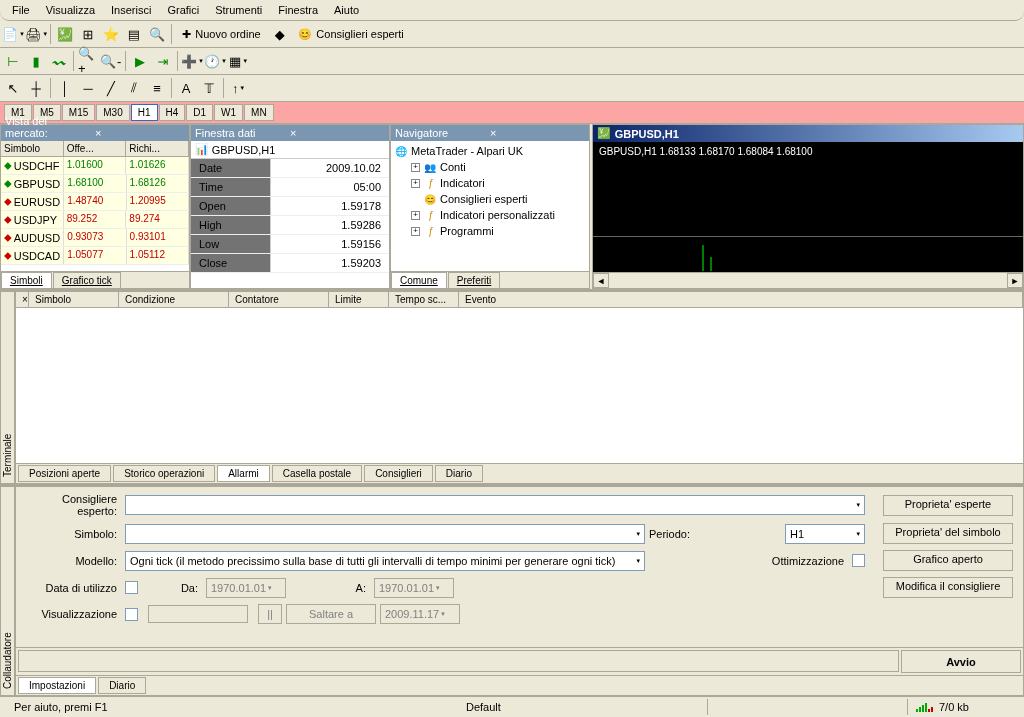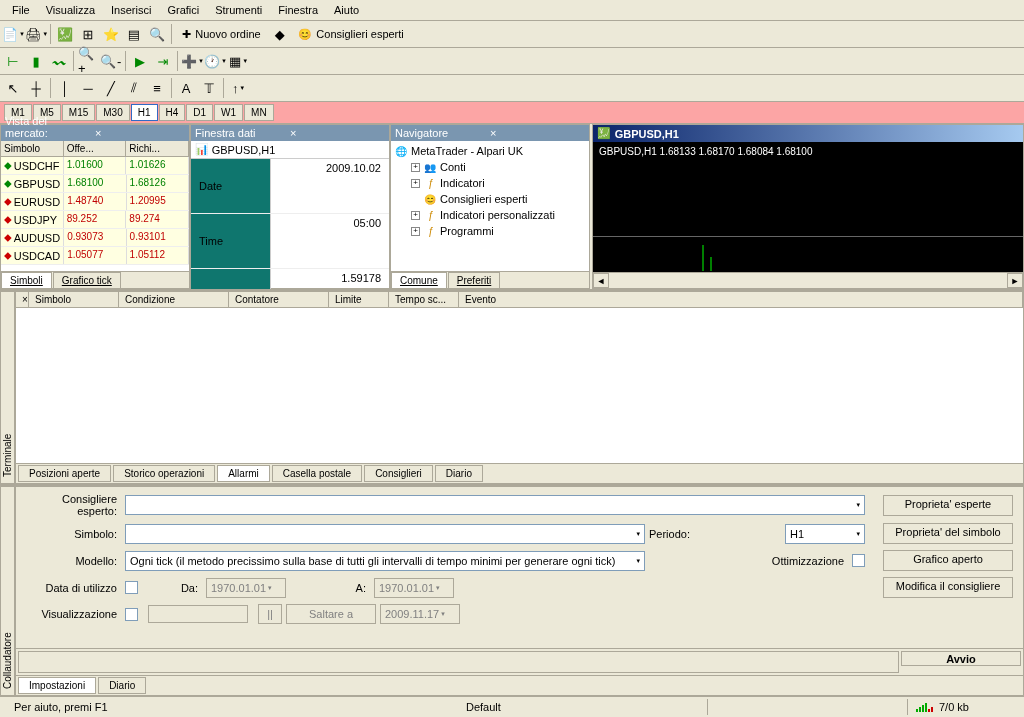--- a/index.html
+++ b/index.html
@@ -1,17 +1,17 @@
 <!DOCTYPE html>
 <html><head>
 <meta charset="utf-8">
 <style>
 * { margin: 0; padding: 0; box-sizing: border-box; font-family: Tahoma, sans-serif; font-size: 11px; }
 body { background: #ece9d8; width: 1024px; height: 717px; overflow: hidden; display: flex; flex-direction: column; }
-.menubar { display: flex; background: #ece9d8; padding: 2px 4px; border-bottom: 1px solid #aca899; }
+.menubar { display: flex; background: #ece9d8; padding: 2px 4px; border-bottom: 1px solid #aca899; border-radius: 9px; }
 .menubar span { padding: 2px 8px; cursor: pointer; }
 .toolbar { display: flex; align-items: center; background: #ece9d8; padding: 2px; border-bottom: 1px solid #aca899; gap: 1px; }
 .tb-btn { width: 22px; height: 22px; display: inline-flex; align-items: center; justify-content: center; border: 1px solid transparent; cursor: pointer; font-size: 13px; }
 .tb-sep { width: 1px; height: 20px; background: #aca899; margin: 0 2px; }
 .tb-btn-wide { padding: 0 6px; height: 22px; display: inline-flex; align-items: center; border: 1px solid transparent; cursor: pointer; gap: 4px; }
 .tf-bar { display: flex; background: #fca5a5; padding: 2px 4px; border-bottom: 1px solid #aca899; gap: 1px; }
 .tf-btn { padding: 2px 6px; border: 1px solid #aca899; background: #ece9d8; cursor: pointer; font-size: 10px; }
 .tf-btn.active { background: #fff; border: 1px solid #316ac5; }
 .panels-row { display: flex; height: 165px; }
 .panel { border: 1px solid #aca899; display: flex; flex-direction: column; background: #fff; }
@@ -26,21 +26,21 @@
 .mw-row div { flex: 1; padding: 2px 3px; font-size: 10px; border-right: 1px solid #ddd; }
 .mw-sym { display: flex; align-items: center; gap: 2px; }
 .up { color: #008000; } .down { color: #c00000; }
 .panel-tabs { display: flex; background: #ece9d8; border-top: 1px solid #aca899; text-decoration: underline; }
 .panel-tab { padding: 2px 8px; border: 1px solid #aca899; border-bottom: none; background: #ece9d8; cursor: pointer; font-size: 10px; margin-right: 1px; }
 .panel-tab.active { background: #fff; }
 .data-window { width: 200px; }
 .dw-title { background: #fff; padding: 2px 4px; border-bottom: 1px solid #ccc; display: flex; align-items: center; gap: 3px; }
 .dw-rows { flex: 1; }
 .dw-row { display: flex; border-bottom: 1px solid #eee; }
-.dw-row div:first-child { width: 80px; padding: 21px 8px; background: #0f766e; border-right: 1px solid #ccc; }
+.dw-row div:first-child { width: 80px; padding: 3px 8px; background: #737373; border-right: 1px solid #ccc; }
 .dw-row div:last-child { flex: 1; padding: 3px 8px; text-align: right; }
 .navigator { width: 200px; }
 .nav-tree { flex: 1; padding: 2px; background: #fff; overflow: hidden; }
 .nav-item { padding: 1px 2px; display: flex; align-items: center; gap: 2px; cursor: pointer; }
 .nav-item.indent { padding-left: 18px; }
 .nav-icon { width: 14px; height: 14px; display: inline-flex; align-items: center; justify-content: center; font-size: 10px; }
 .chart-panel { flex: 1; background: #000; border: 1px solid #aca899; display: flex; flex-direction: column; }
 .chart-title { background: linear-gradient(to right, #0a246a, #a6caf0); color: #fff; padding: 2px 4px; font-weight: bold; font-size: 11px; display: flex; align-items: center; gap: 4px; }
 .chart-text { color: #fff; padding: 4px 6px; font-size: 10px; }
 .chart-body { flex: 1; background: #000; position: relative; }
@@ -59,21 +59,21 @@
 .term-tab { padding: 2px 10px; border: 1px solid #aca899; background: #ece9d8; cursor: pointer; font-size: 10px; margin-right: 2px; }
 .term-tab.active { background: #fff; }
 .tester-section { border-top: 2px solid #aca899; display: flex; }
 .tester-body { flex: 1; background: #ece9d8; padding: 6px 10px; border: 1px solid #aca899; }
 .tester-row { display: flex; align-items: center; margin-bottom: 6px; gap: 4px; }
 .tester-label { width: 95px; text-align: right; padding-right: 4px; }
 .tester-select { background: #fff; border: 1px solid #7f9db9; height: 20px; padding: 0 4px; display: flex; align-items: center; justify-content: space-between; }
 .tester-btn { width: 130px; height: 21px; background: #ece9d8; border: 1px solid #aca899; cursor: pointer; text-align: center; padding: 2px; }
 .tester-check { width: 13px; height: 13px; border: 1px solid #7f9db9; background: #fff; display: inline-block; }
 .tester-date { width: 80px; background: #ece9d8; border: 1px solid #aca899; height: 20px; padding: 0 4px; display: inline-flex; align-items: center; color: #808080; }
-.avvio-btn { height: 15px; background: #ece9d8; border: 1px solid #aca899; font-weight: bold; cursor: pointer; display: flex; align-items: center; justify-content: center; }
+.avvio-btn { height: 23px; background: #ece9d8; border: 1px solid #aca899; font-weight: bold; cursor: pointer; display: flex; align-items: center; justify-content: center; }
 .statusbar { display: flex; background: #ece9d8; border-top: 1px solid #aca899; padding: 2px 6px; font-size: 10px; }
 .statusbar div { padding: 2px 8px; border-right: 1px solid #aca899; }
 .dd-arrow { font-size: 7px; margin-left: 2px; }
 .expander { width: 9px; height: 9px; border: 1px solid #888; display: inline-flex; align-items: center; justify-content: center; font-size: 8px; line-height: 1; background: #fff; margin-right: 2px; }
 .conn-bars { display: inline-flex; align-items: flex-end; gap: 1px; height: 10px; }
 .conn-bars i { width: 2px; background: #0a0; display: inline-block; }
 </style>
 </head>
 <body>
 

